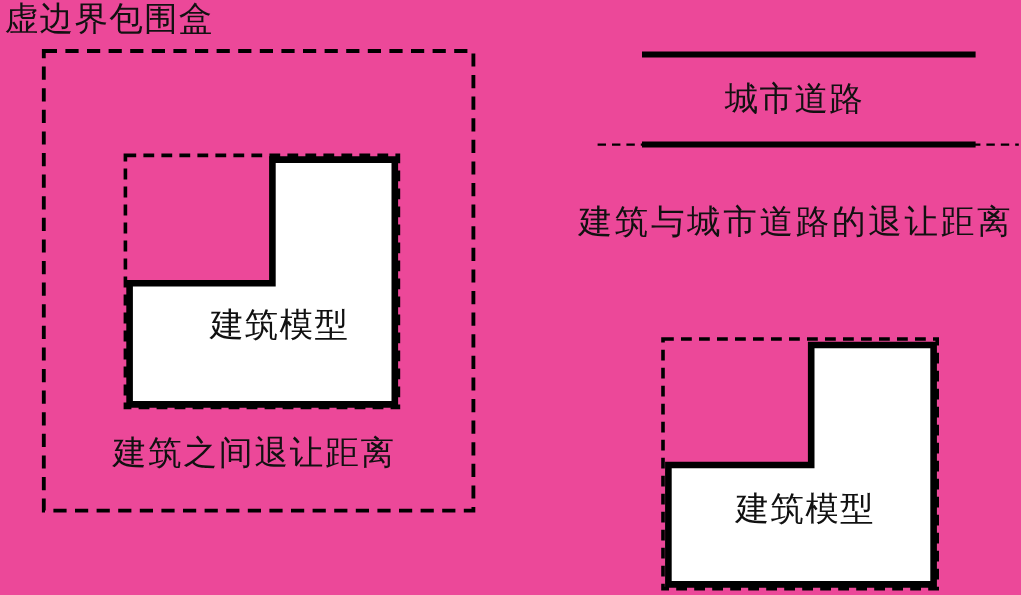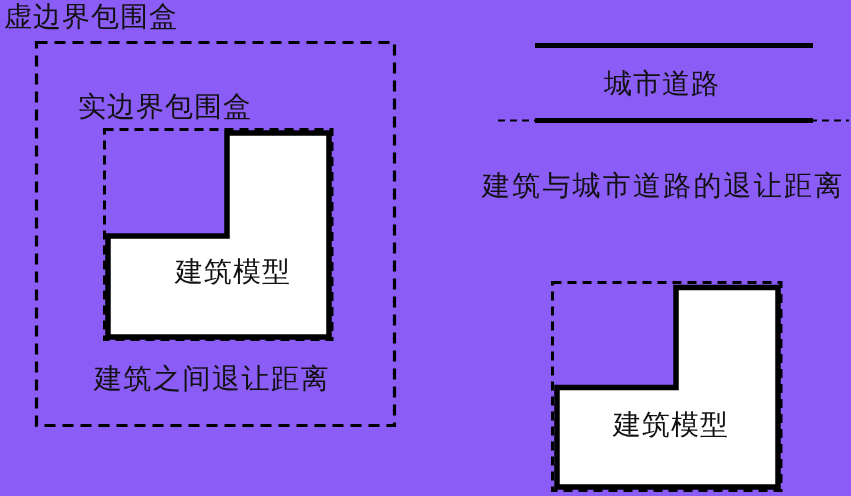--- a/index.html
+++ b/index.html
@@ -4,21 +4,21 @@
 <style>
   html, body {
     margin: 0;
     padding: 0;
     background: #ffffff;
   }
   #canvas {
     position: relative;
     width: 851px;
     height: 496px;
-    background: #8b5cf6;
+    background: #ec4899;
     overflow: hidden;
     font-family: "Liberation Serif", "DejaVu Serif", serif;
   }
   #diagram-svg {
     position: absolute;
     left: 0;
     top: 0;
   }
   .label {
     position: absolute;
@@ -51,21 +51,20 @@
 
     <line x1="535" y1="120.5" x2="813" y2="120.5" stroke="#000000" stroke-width="5"></line>
 
     <polygon points="676,287.5 778,287.5 778,487 557,487 557,387.5 676,387.5" fill="#ffffff" stroke="#000000" stroke-width="5.5" stroke-linejoin="miter"></polygon>
 
     <rect x="552.5" y="282.5" width="228.5" height="208" fill="none" stroke="#000000" stroke-width="3" stroke-dasharray="9 6"></rect>
   </svg>
 
   <div class="label" style="left:4px; top:3px;">虚边界包围盒</div>
 
-  <div class="label" style="left:78px; top:93px;">实边界包围盒</div>
 
   <div class="label" style="left:175px; top:258px;">建筑模型</div>
 
   <div class="label" style="left:604px; top:70px;">城市道路</div>
 
   <div class="label ls15" style="left:94px; top:365px;">建筑之间退让距离</div>
 
   <div class="label ls22" style="left:482px; top:172px;">建筑与城市道路的退让距离</div>
 
   <div class="label" style="left:613px; top:411px;">建筑模型</div>

